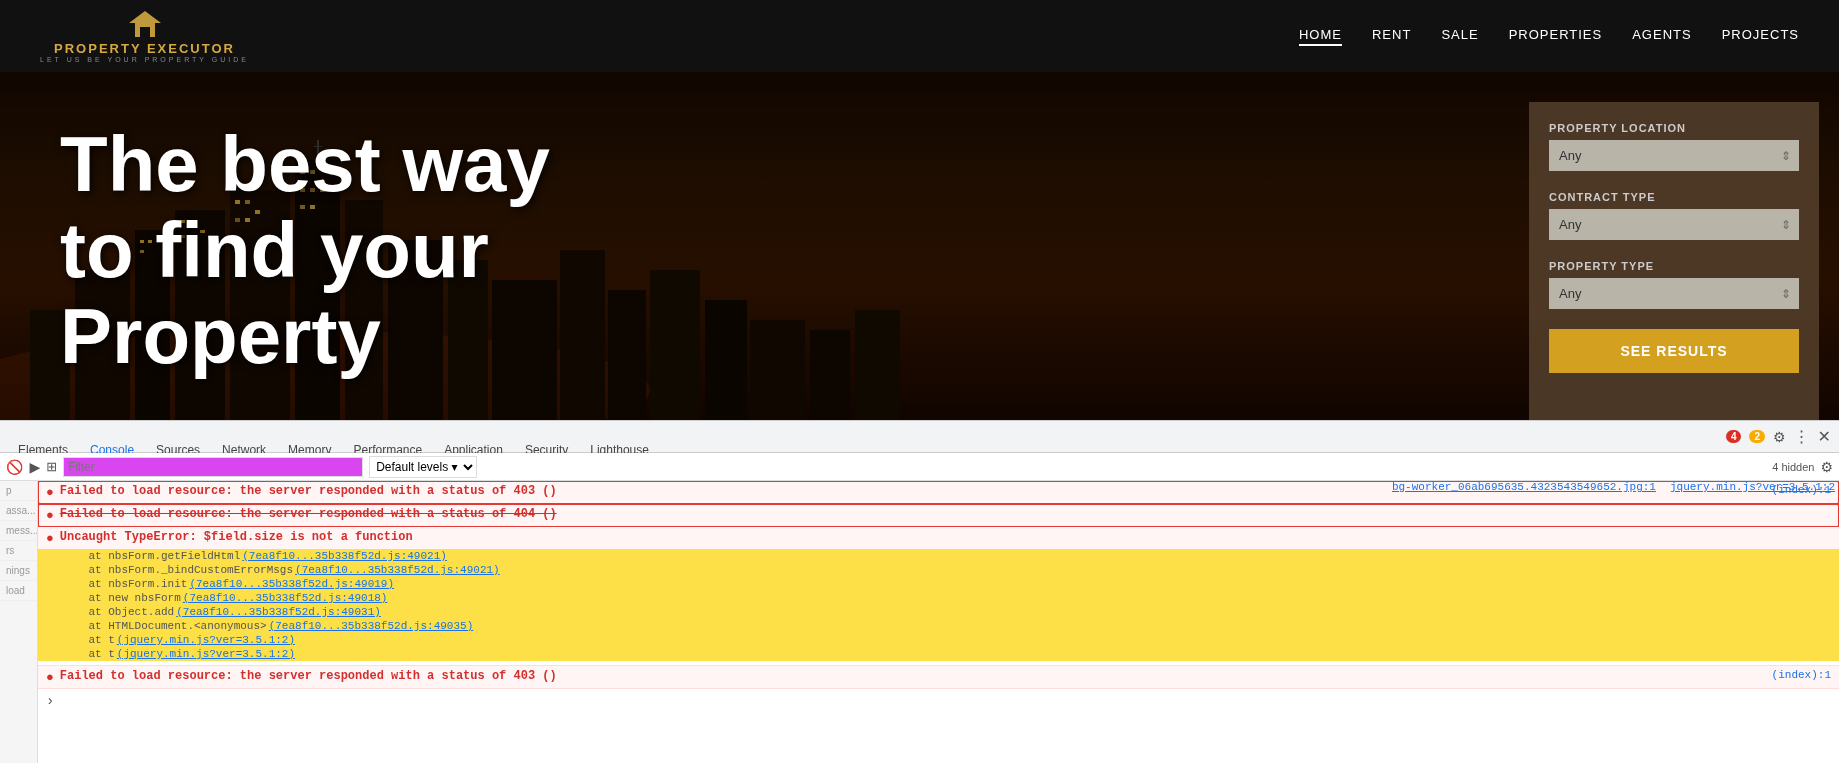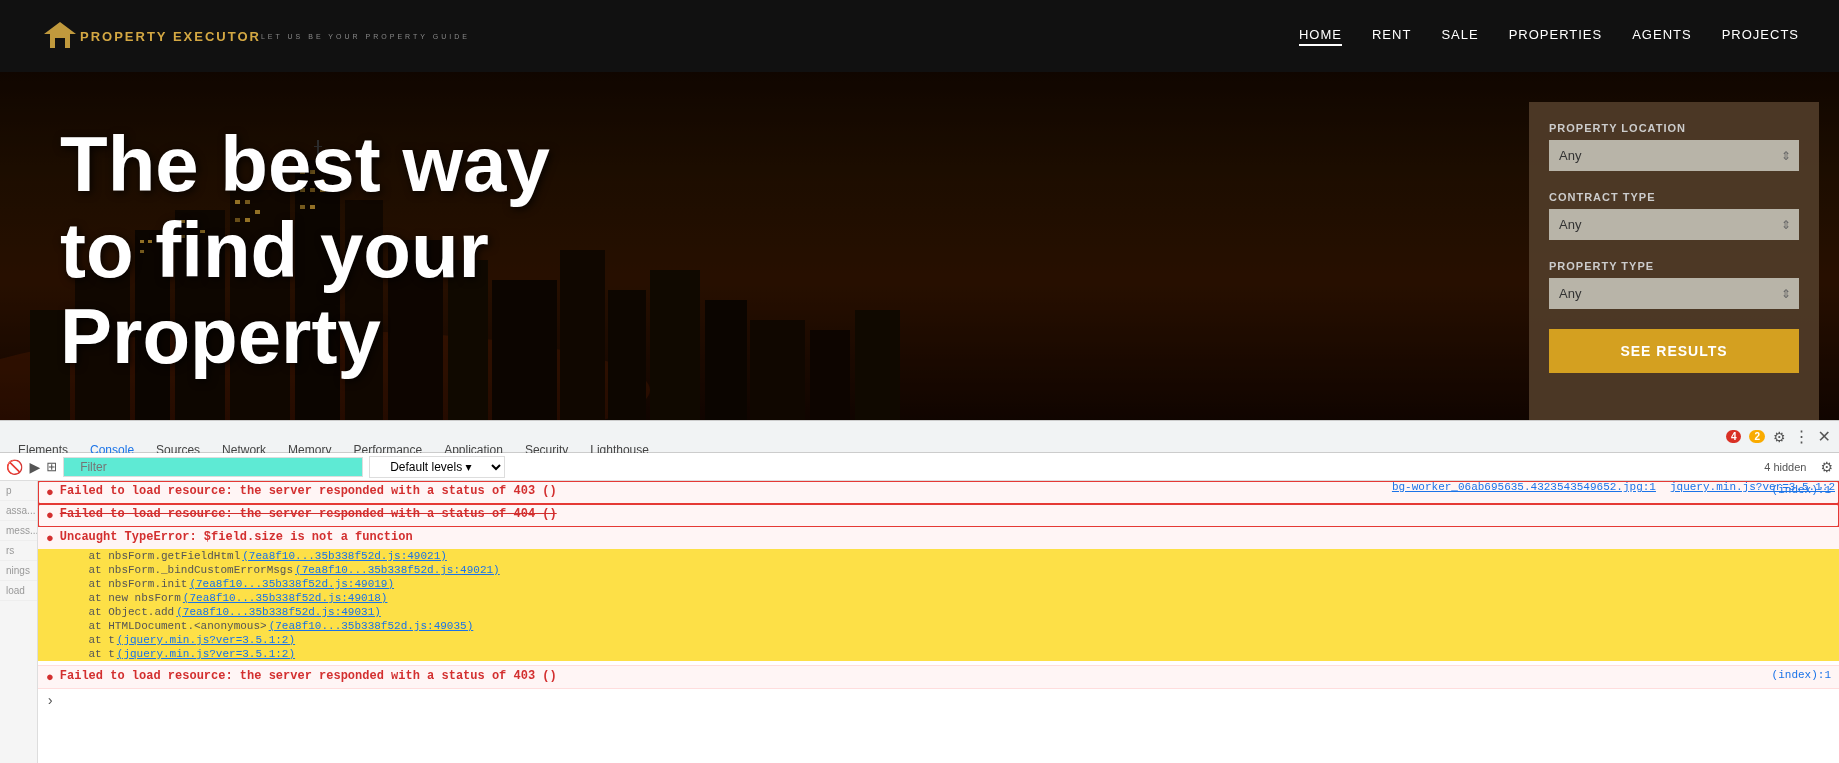--- a/index.html
+++ b/index.html
@@ -20,21 +20,21 @@
       height: 72px;
       display: flex;
       align-items: center;
       justify-content: space-between;
       padding: 0 40px;
       position: relative;
       z-index: 10;
     }
     .logo-area {
       display: flex;
-      flex-direction: row;
+      flex-direction: column;
       align-items: center;
     }
     .logo-icon {
       width: 40px;
       height: 30px;
       margin-bottom: 2px;
     }
     .logo-text {
       color: #d4a843;
       font-size: 13px;
@@ -202,32 +202,32 @@
     .console-toolbar {
       display: flex;
       align-items: center;
       background: #fff;
       border-bottom: 1px solid #ddd;
       height: 28px;
       padding: 0 6px;
       gap: 6px;
     }
     .filter-input {
-      background: #5eead4;
+      background: #d946ef;
       border: 1px solid #ddd;
-      padding: 2px 16px;
+      padding: 2px 4px;
       font-size: 12px;
       width: 300px;
       height: 20px;
     }
     .level-select {
       border: 1px solid #ddd;
       background: #fff;
       font-size: 12px;
-      padding: 2px 16px;
+      padding: 2px 2px;
       cursor: pointer;
     }
     .toolbar-icon-btn {
       background: none;
       border: none;
       color: #555;
       font-size: 14px;
       cursor: pointer;
     }
     .funnel-icon {
@@ -300,21 +300,20 @@
       color: #1a73e8;
       cursor: pointer;
       font-size: 11px;
       text-align: center;
     }
 
     
     .hidden-count {
       font-size: 11px;
       color: #555;
-      margin-right: 8px;
     }
 
     .gear-icon-btn {
       font-size: 14px;
       color: #555;
       background: none;
       border: none;
       cursor: pointer;
     }
 

